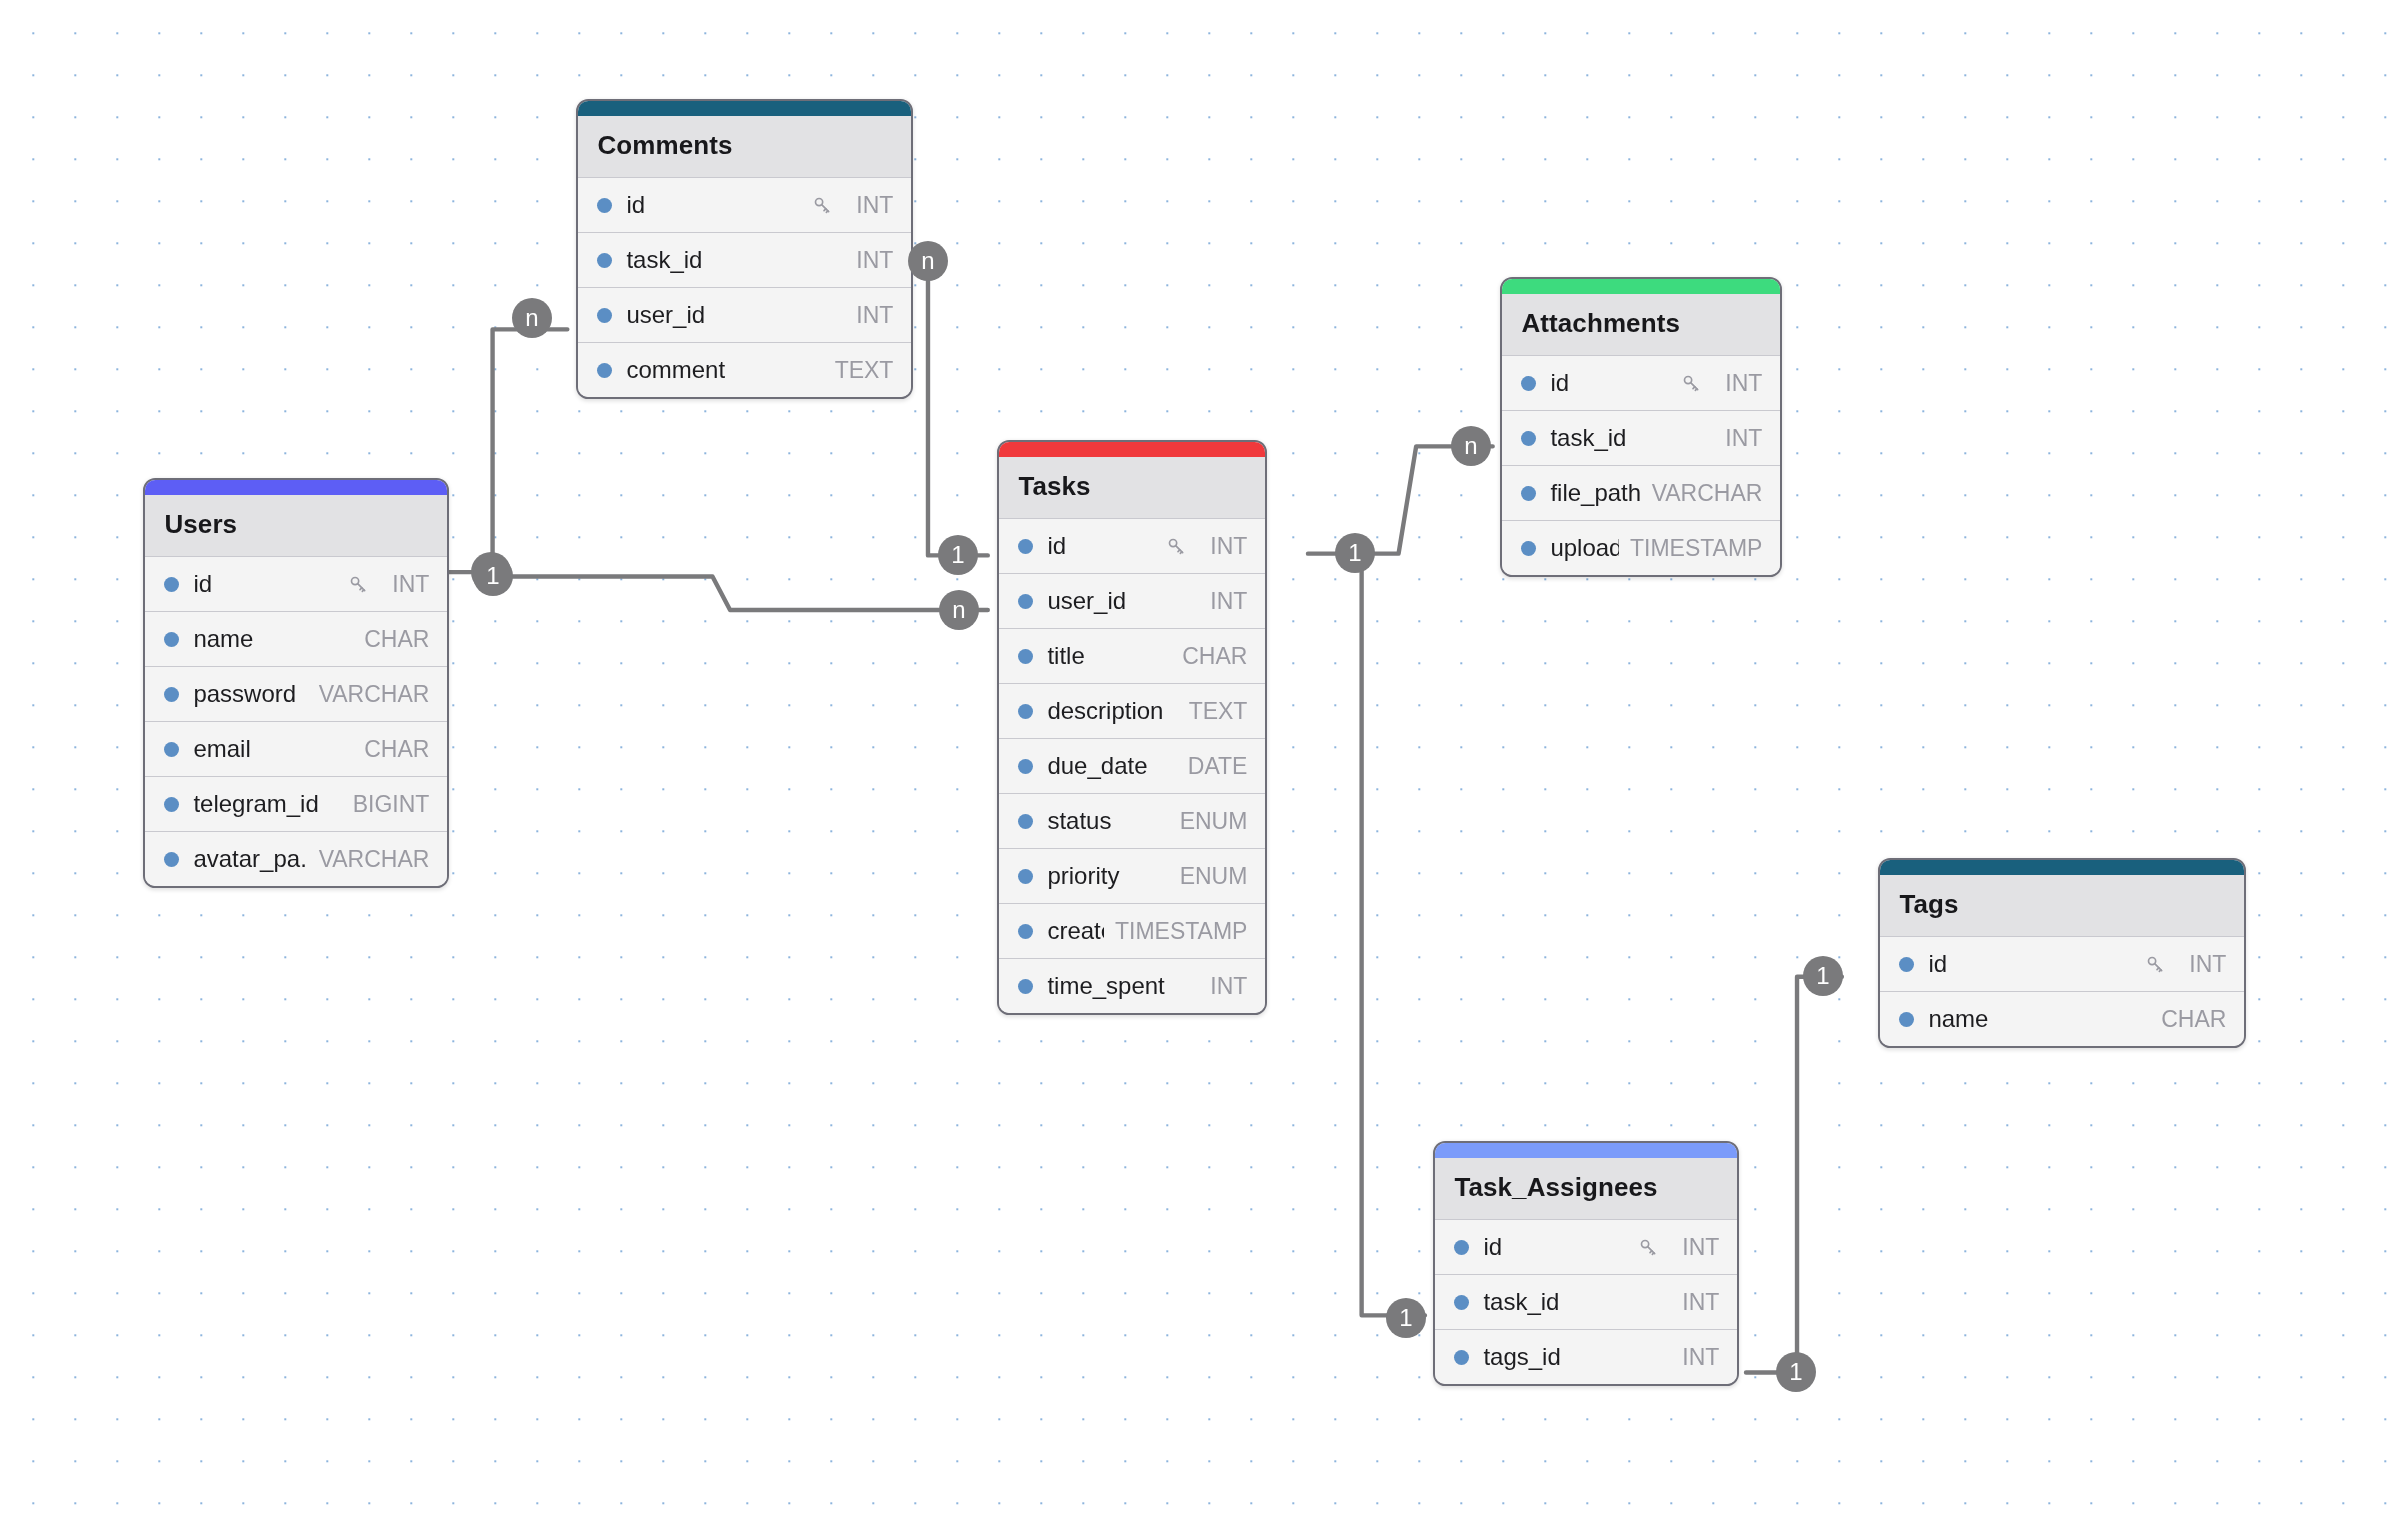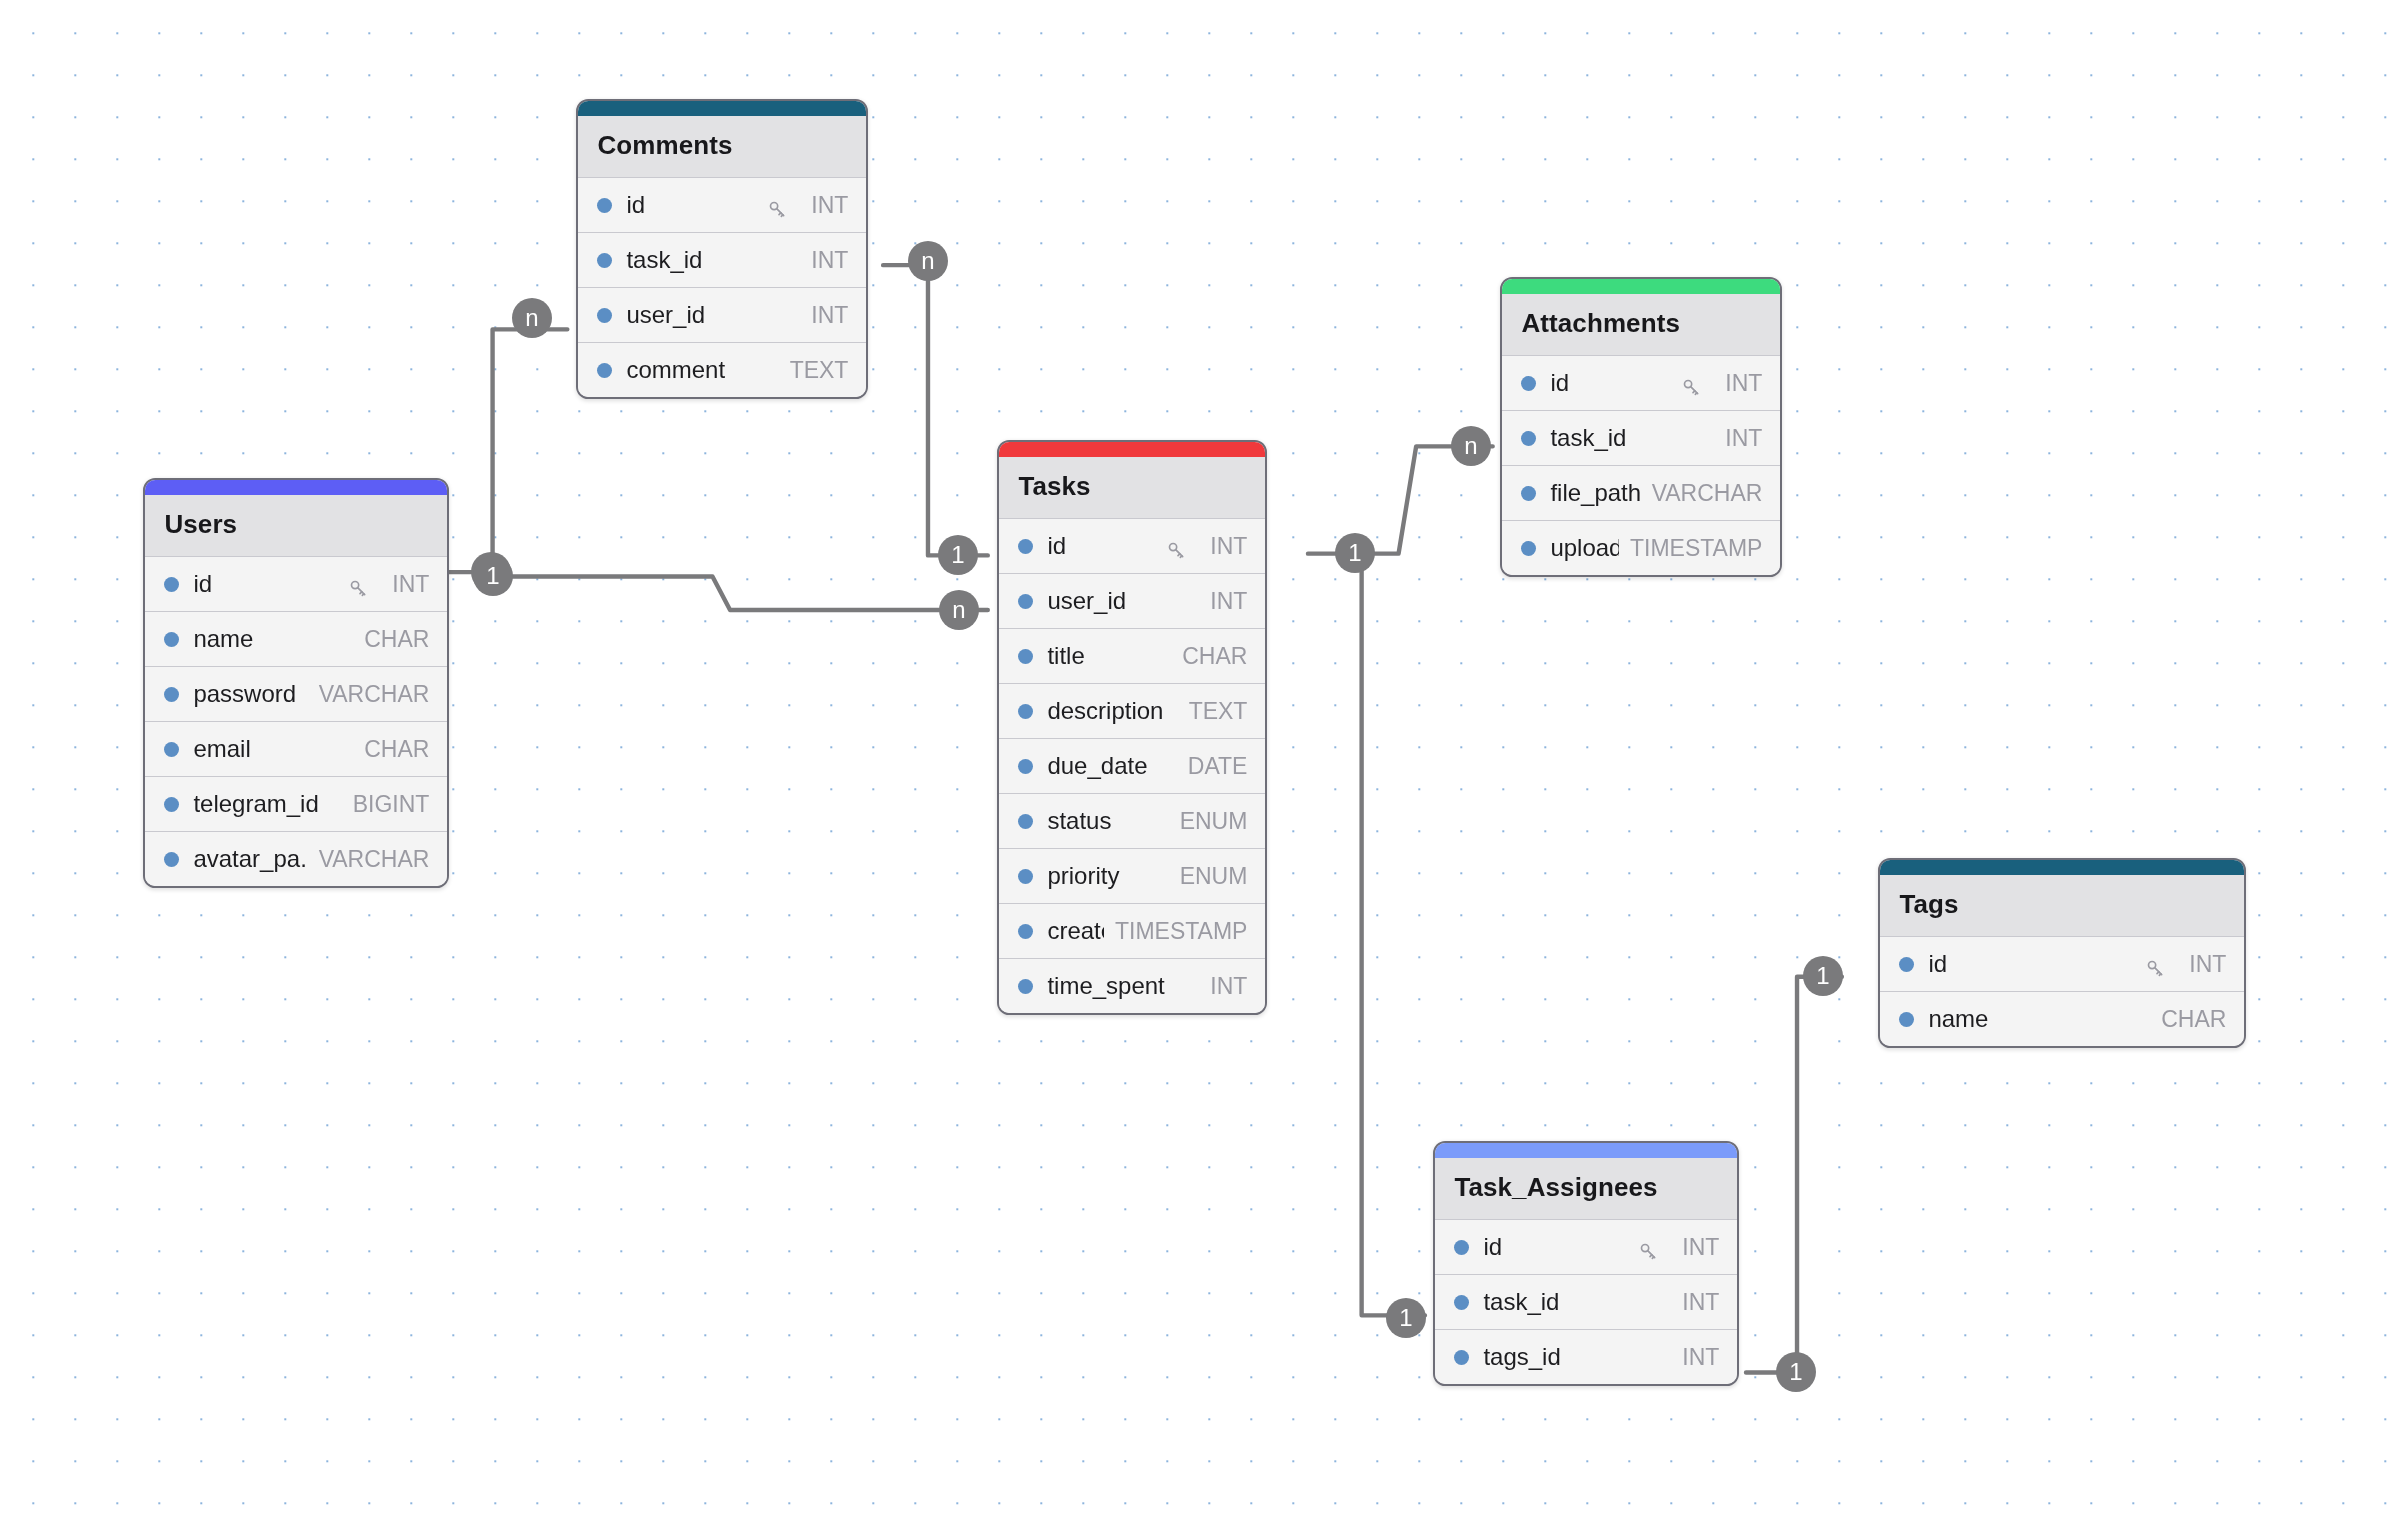--- a/index.html
+++ b/index.html
@@ -67,21 +67,21 @@
   }
   .field-name {
     font-size: 24px;
     color: #1d1d20;
     white-space: nowrap;
     flex: 1 1 auto;
     overflow: hidden;
   }
   .field-meta {
     display: flex;
-    align-items: flex-end;
+    align-items: center;
     gap: 24px;
     flex: 0 0 auto;
     margin-left: 10.6px;
   }
   .key-icon {
     display: inline-block;
     width: 20px;
     height: 20px;
     flex: 0 0 auto;
   }
@@ -115,21 +115,21 @@
   <svg id="edges" viewBox="0 0 2716 1742" xmlns="http://www.w3.org/2000/svg">
       <path d="M 510 650 L 560 650 L 560 374 L 645 374" fill="none" stroke="#7a7a7c" stroke-width="5" stroke-linecap="round" stroke-linejoin="round"></path>
       <path d="M 1004 301 L 1055 301 L 1055 631 L 1123 631" fill="none" stroke="#7a7a7c" stroke-width="5" stroke-linecap="round" stroke-linejoin="round"></path>
       <path d="M 560 655 L 810 655 L 830 693 L 1090 693 L 1123 693" fill="none" stroke="#7a7a7c" stroke-width="5" stroke-linecap="round" stroke-linejoin="round"></path>
       <path d="M 1487 629 L 1590 629 L 1610 507 L 1675 507 L 1697 507" fill="none" stroke="#7a7a7c" stroke-width="5" stroke-linecap="round" stroke-linejoin="round"></path>
       <path d="M 1548 640 L 1548 1495 L 1620 1495" fill="none" stroke="#7a7a7c" stroke-width="5" stroke-linecap="round" stroke-linejoin="round"></path>
       <path d="M 2094 1110 L 2043 1110 L 2043 1560 L 1985 1560" fill="none" stroke="#7a7a7c" stroke-width="5" stroke-linecap="round" stroke-linejoin="round"></path>
     </svg>
 
   <div id="entities-layer">
-      <div class="entity" style="left: 576px; top: 99px; width: 292px;">
+      <div class="entity" style="left: 576px; top: 99px; width: 337px;">
         <div class="accent-bar" style="background: rgb(25, 96, 125);"></div>
         <div class="entity-title">Comments</div>
         <div class="field-row">
           <span class="field-dot"></span>
           <span class="field-name">id</span>
           <span class="field-meta">
             <span class="key-icon"><svg viewBox="0 0 24 24" width="20" height="20" fill="none" stroke="#9a9aa2" stroke-width="2" stroke-linecap="round" stroke-linejoin="round">
                 <circle cx="8.5" cy="8.5" r="4.3"></circle>
                 <path d="M11.6 11.6 L20 20"></path>
                 <path d="M16.6 16.6 L14.4 18.8"></path>

